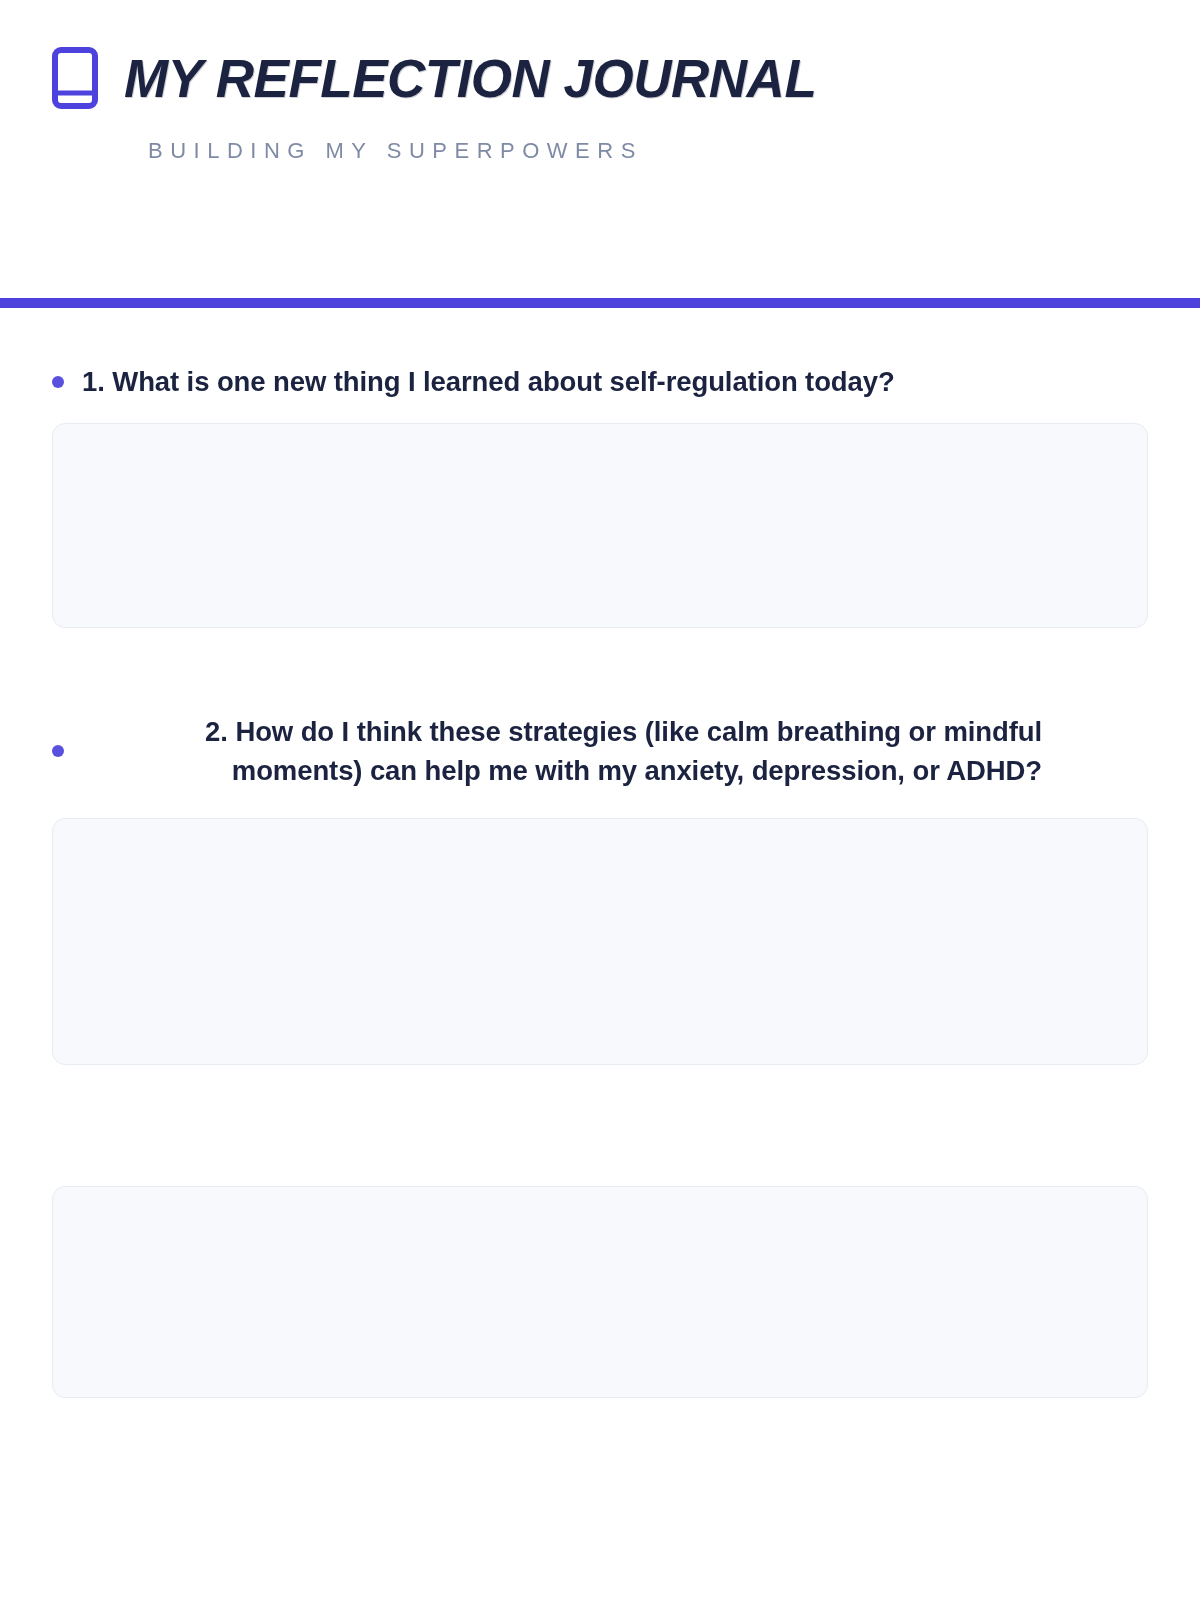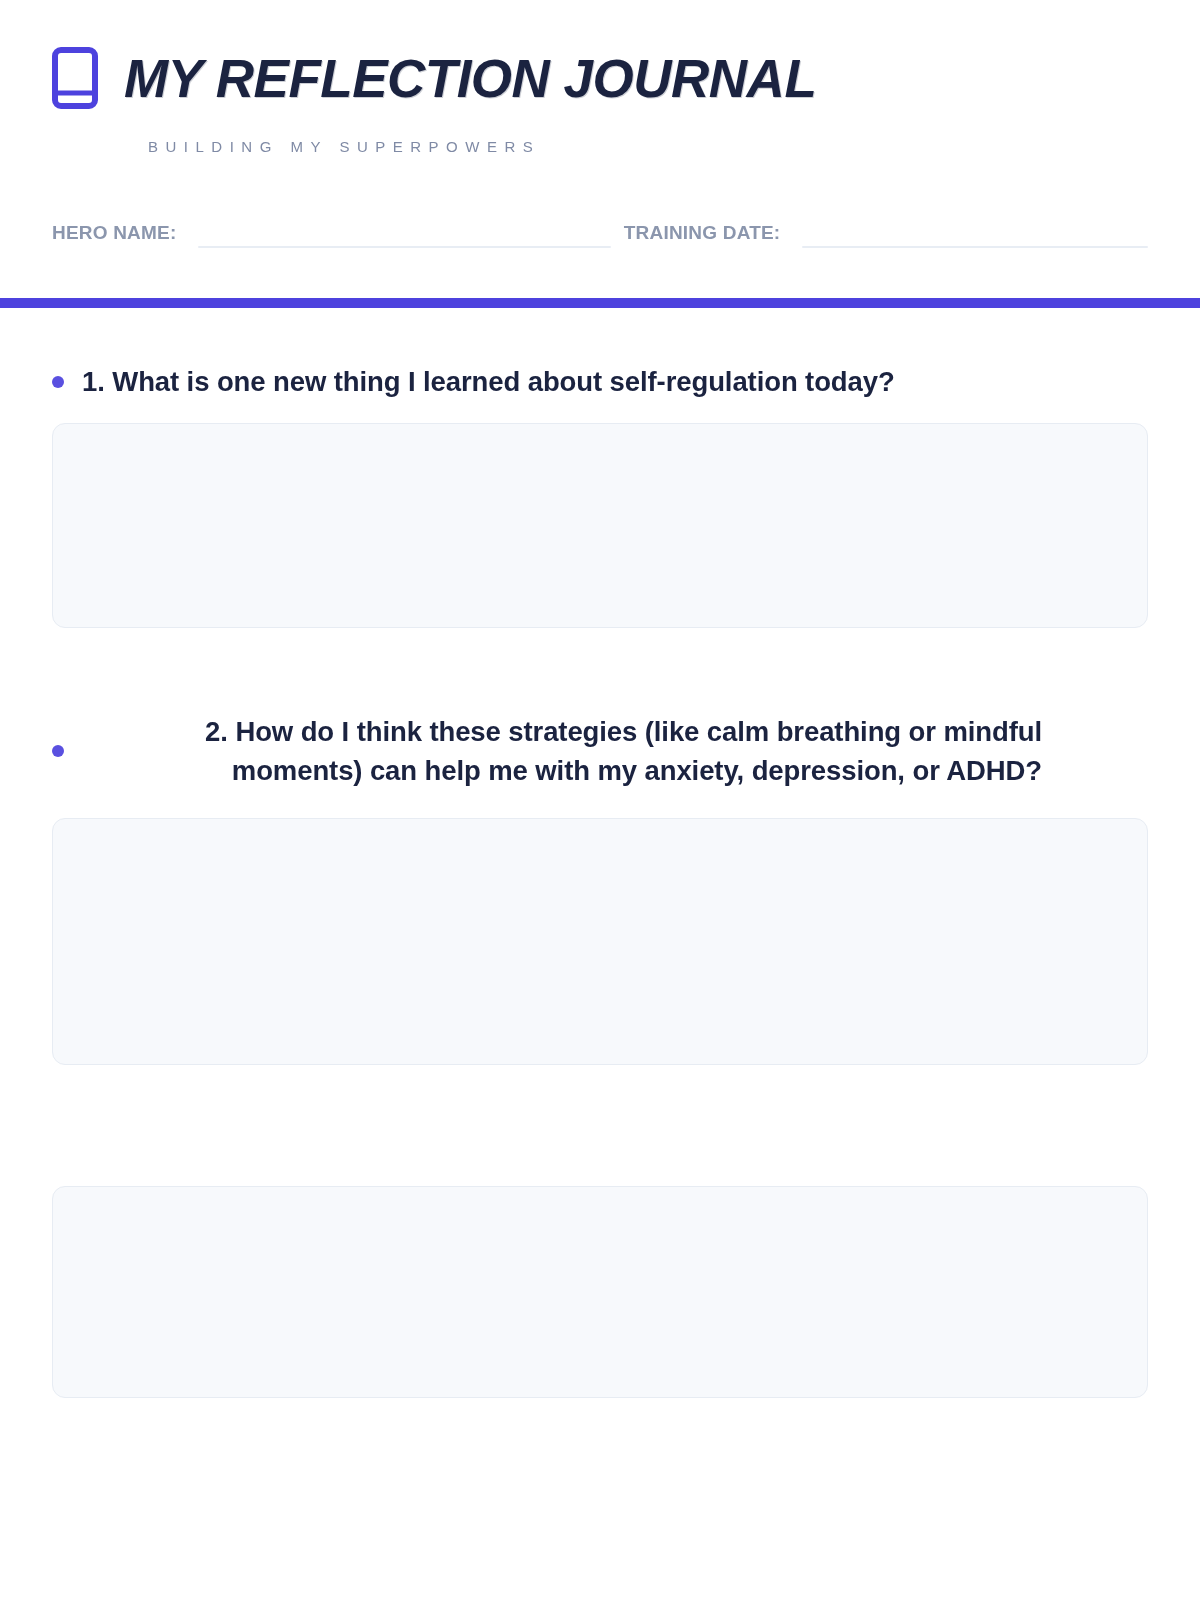--- a/index.html
+++ b/index.html
@@ -49,21 +49,21 @@
     letter-spacing: -0.5px;
     color: #1b2340;
     white-space: nowrap;
     line-height: 1;
     text-shadow: 1px 1px 0 rgba(27,35,64,0.22);
   }
 
   .journal-subtitle {
     margin-top: 22px;
     margin-left: 96px;
-    font-size: 15px;
+    font-size: 22px;
     font-weight: 500;
     letter-spacing: 7.5px;
     color: #7f8aa5;
     white-space: nowrap;
   }
 
   
   .field-row {
     position: absolute;
     left: 52px;
@@ -168,30 +168,20 @@
     <div class="title-row">
       <svg class="book-icon" viewBox="0 0 46 62">
         <rect x="3" y="3" width="40" height="56" rx="6" ry="6" fill="none" stroke="#4d42de" stroke-width="6"></rect>
         <line x1="5" y1="46" x2="41" y2="46" stroke="#4d42de" stroke-width="5"></line>
       </svg>
       <div class="journal-title">MY REFLECTION JOURNAL</div>
     </div>
     <div class="journal-subtitle">BUILDING MY SUPERPOWERS</div>
   </div>
 
-  <div class="field-row">
-    <div class="field field-hero">
-      <span class="field-label">HERO NAME:</span>
-      <span class="field-line"></span>
-    </div>
-    <div class="field field-date">
-      <span class="field-label">TRAINING DATE:</span>
-      <span class="field-line"></span>
-    </div>
-  </div>
 
   <div class="divider"></div>
 
   <div class="questions">
 
     <div class="q-block q-block-1">
       <div class="q-head">
         <span class="bullet"></span>
         <span class="q-text">1. What is one new thing I learned about self-regulation today?</span>
       </div>

